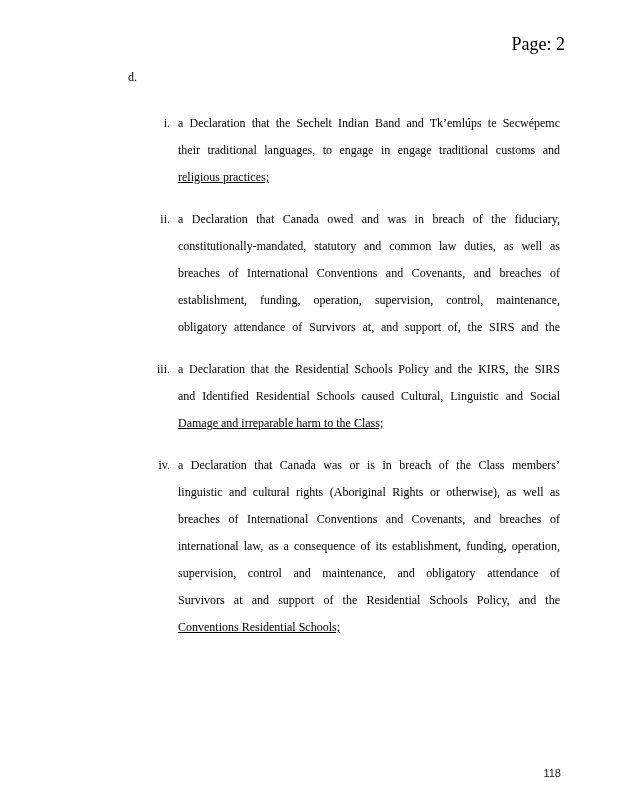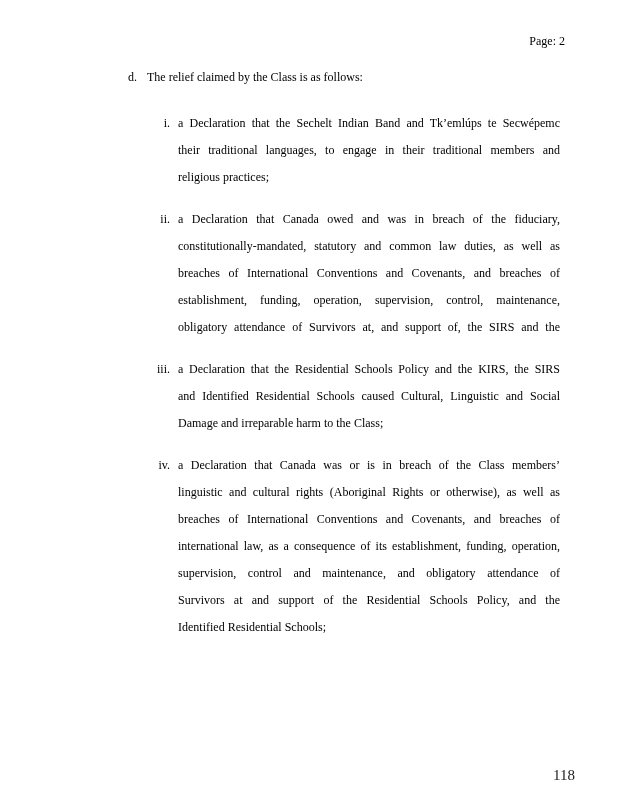--- a/index.html
+++ b/index.html
@@ -14,21 +14,21 @@
     background: #ffffff;
     color: #000000;
     font-family: "Liberation Serif", "DejaVu Serif", serif;
     font-size: 12px;
     overflow: hidden;
   }
   .page-header {
     position: absolute;
     top: 34px;
     right: 58px;
-    font-size: 12px;
+    font-size: 18px;
     white-space: nowrap;
   }
   .doc-body {
     position: absolute;
     top: 64px;
     left: 128px;
     width: 434px;
   }
   .intro-row {
     display: flex;
@@ -59,50 +59,50 @@
     width: 382px;
   }
   .line {
     line-height: 27px;
     text-align: justify;
     text-align-last: justify;
     white-space: nowrap;
   }
   .line.last {
     text-align-last: left;
+    text-decoration: underline;
   }
   .page-footer {
     position: absolute;
     top: 767px;
-    right: 48px;
-    font-family: Liberation Serif, serif;
-    font-size: 15px;
+    right: 62px;
+    font-family: Liberation Sans, sans-serif;
+    font-size: 11px;
     color: #222222;
   }
 </style>
 </head>
 <body>
 
 <div class="page">
 
   <div class="page-header">Page: 2</div>
 
   <div class="doc-body">
 
     <div class="intro-row">
       <span class="intro-marker">d.</span>
-      <span class="intro-text">The relief claimed by the Class is as follows:</span>
     </div>
 
     <div class="relief-list">
         <div class="item">
           <div class="marker">i.</div>
           <div class="lines">
             <div class="line">a Declaration that the Sechelt Indian Band and Tk’emlúps te Secwépemc</div>
-            <div class="line">their traditional languages, to engage in their traditional members and</div>
+            <div class="line">their traditional languages, to engage in engage traditional customs and</div>
             <div class="line last">religious practices;</div>
           </div>
         </div>
         <div class="item">
           <div class="marker">ii.</div>
           <div class="lines">
             <div class="line">a Declaration that Canada owed and was in breach of the fiduciary,</div>
             <div class="line">constitutionally-mandated, statutory and common law duties, as well as</div>
             <div class="line">breaches of International Conventions and Covenants, and breaches of</div>
             <div class="line">establishment, funding, operation, supervision, control, maintenance,</div>
@@ -119,21 +119,21 @@
         </div>
         <div class="item">
           <div class="marker">iv.</div>
           <div class="lines">
             <div class="line">a Declaration that Canada was or is in breach of the Class members’</div>
             <div class="line">linguistic and cultural rights (Aboriginal Rights or otherwise), as well as</div>
             <div class="line">breaches of International Conventions and Covenants, and breaches of</div>
             <div class="line">international law, as a consequence of its establishment, funding, operation,</div>
             <div class="line">supervision, control and maintenance, and obligatory attendance of</div>
             <div class="line">Survivors at and support of the Residential Schools Policy, and the</div>
-            <div class="line last">Identified Residential Schools;</div>
+            <div class="line last">Conventions Residential Schools;</div>
           </div>
         </div>
       </div>
 
   </div>
 
   <div class="page-footer">118</div>
 
 </div>
 

